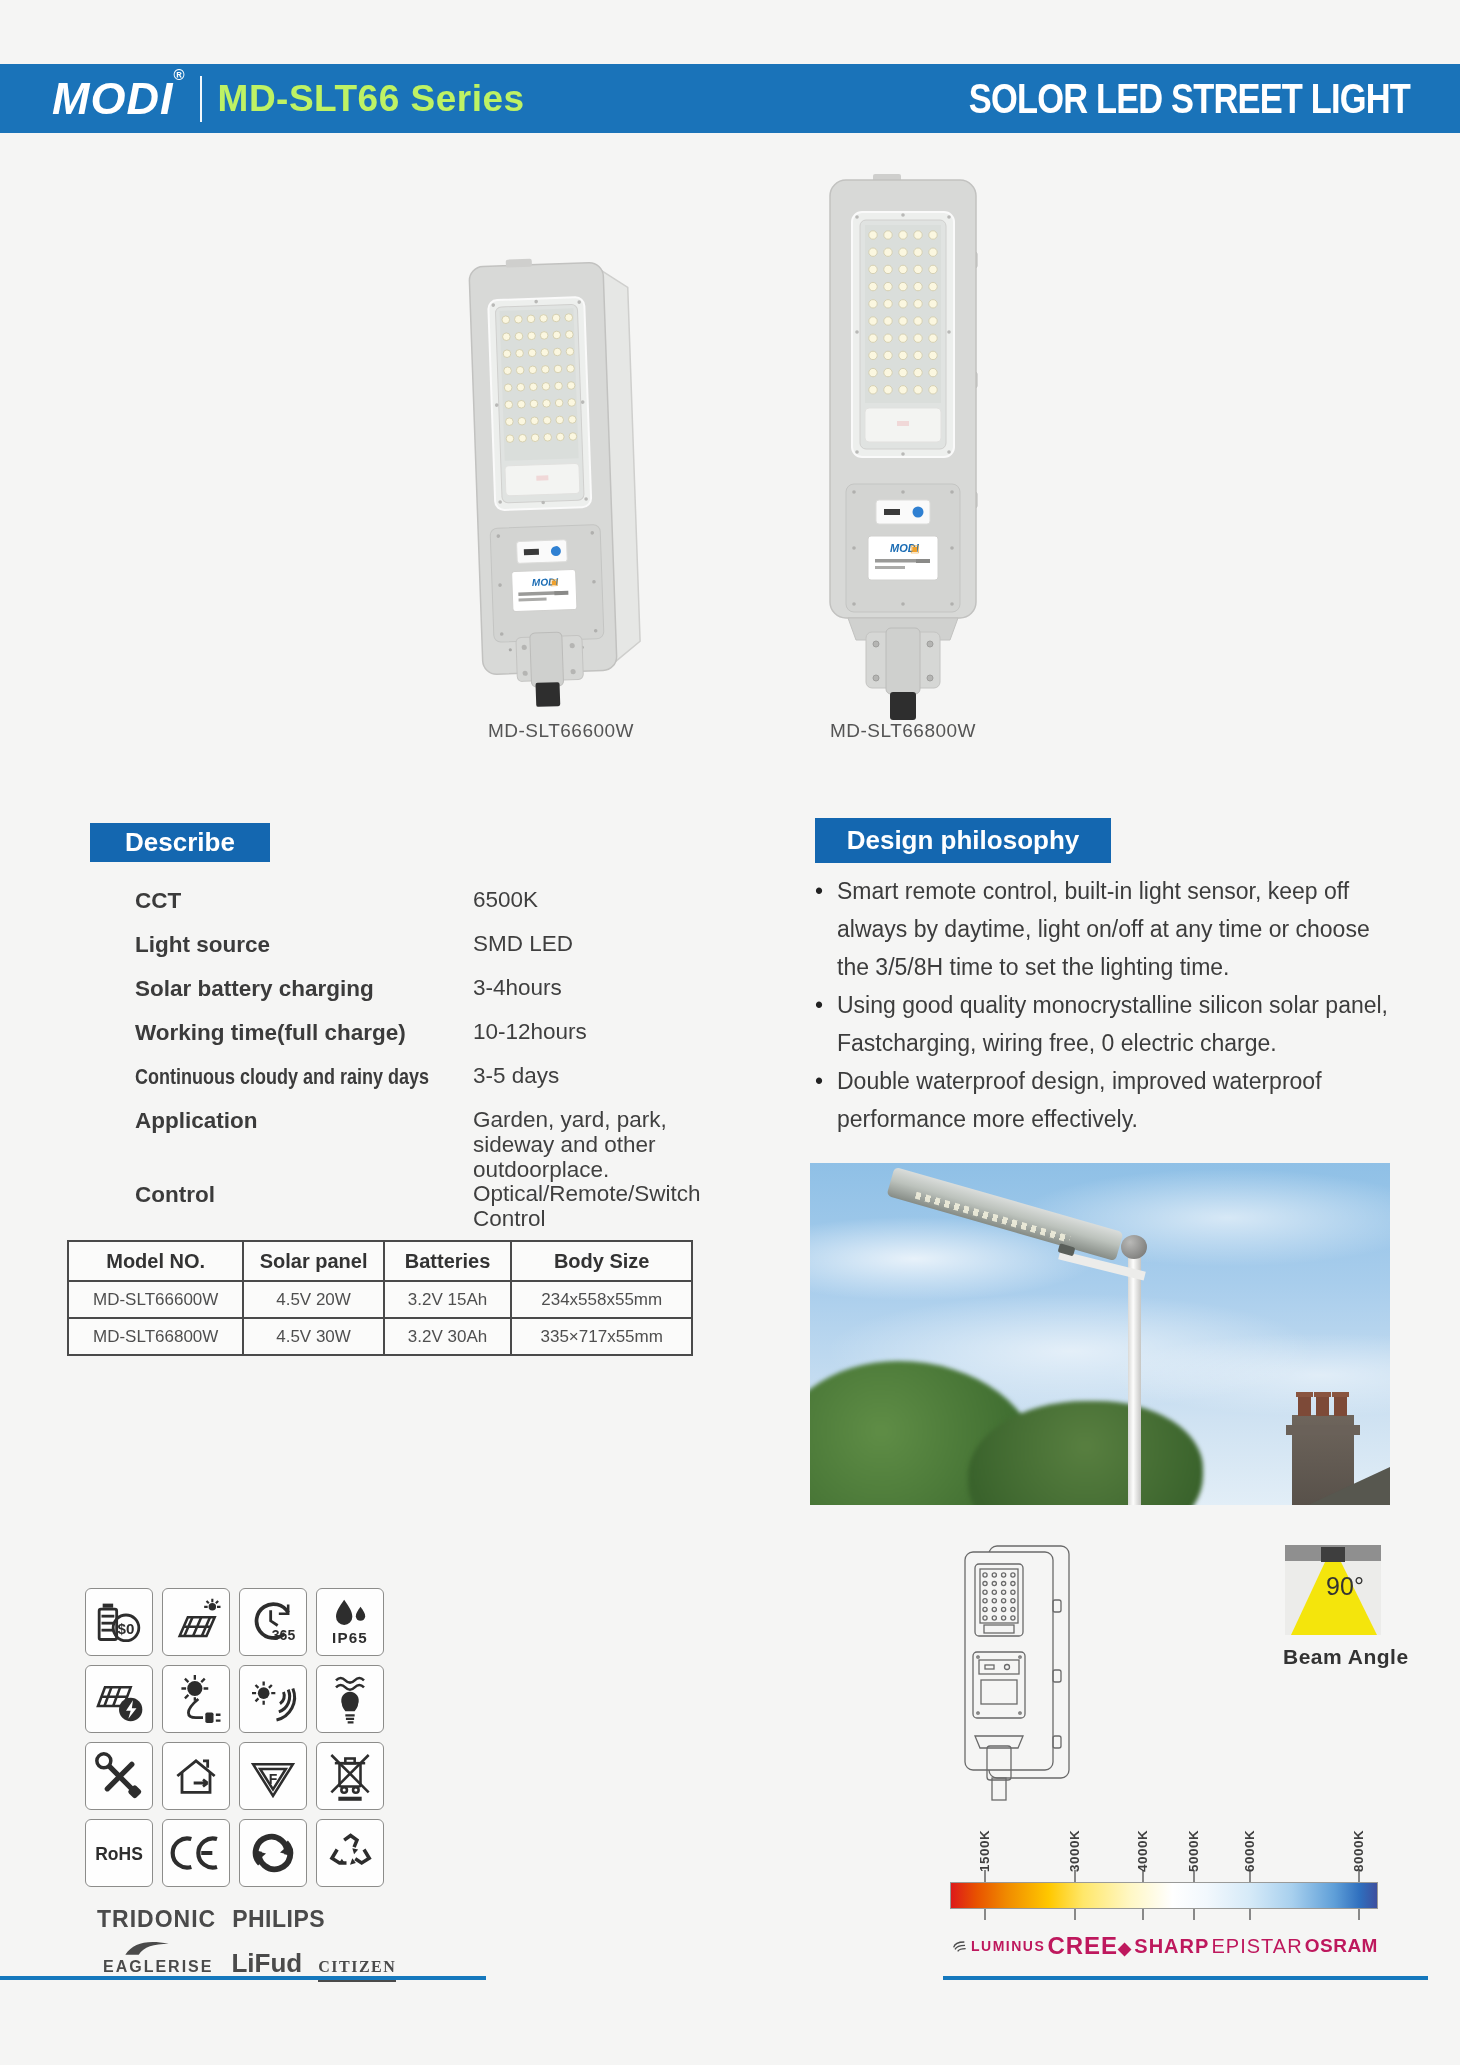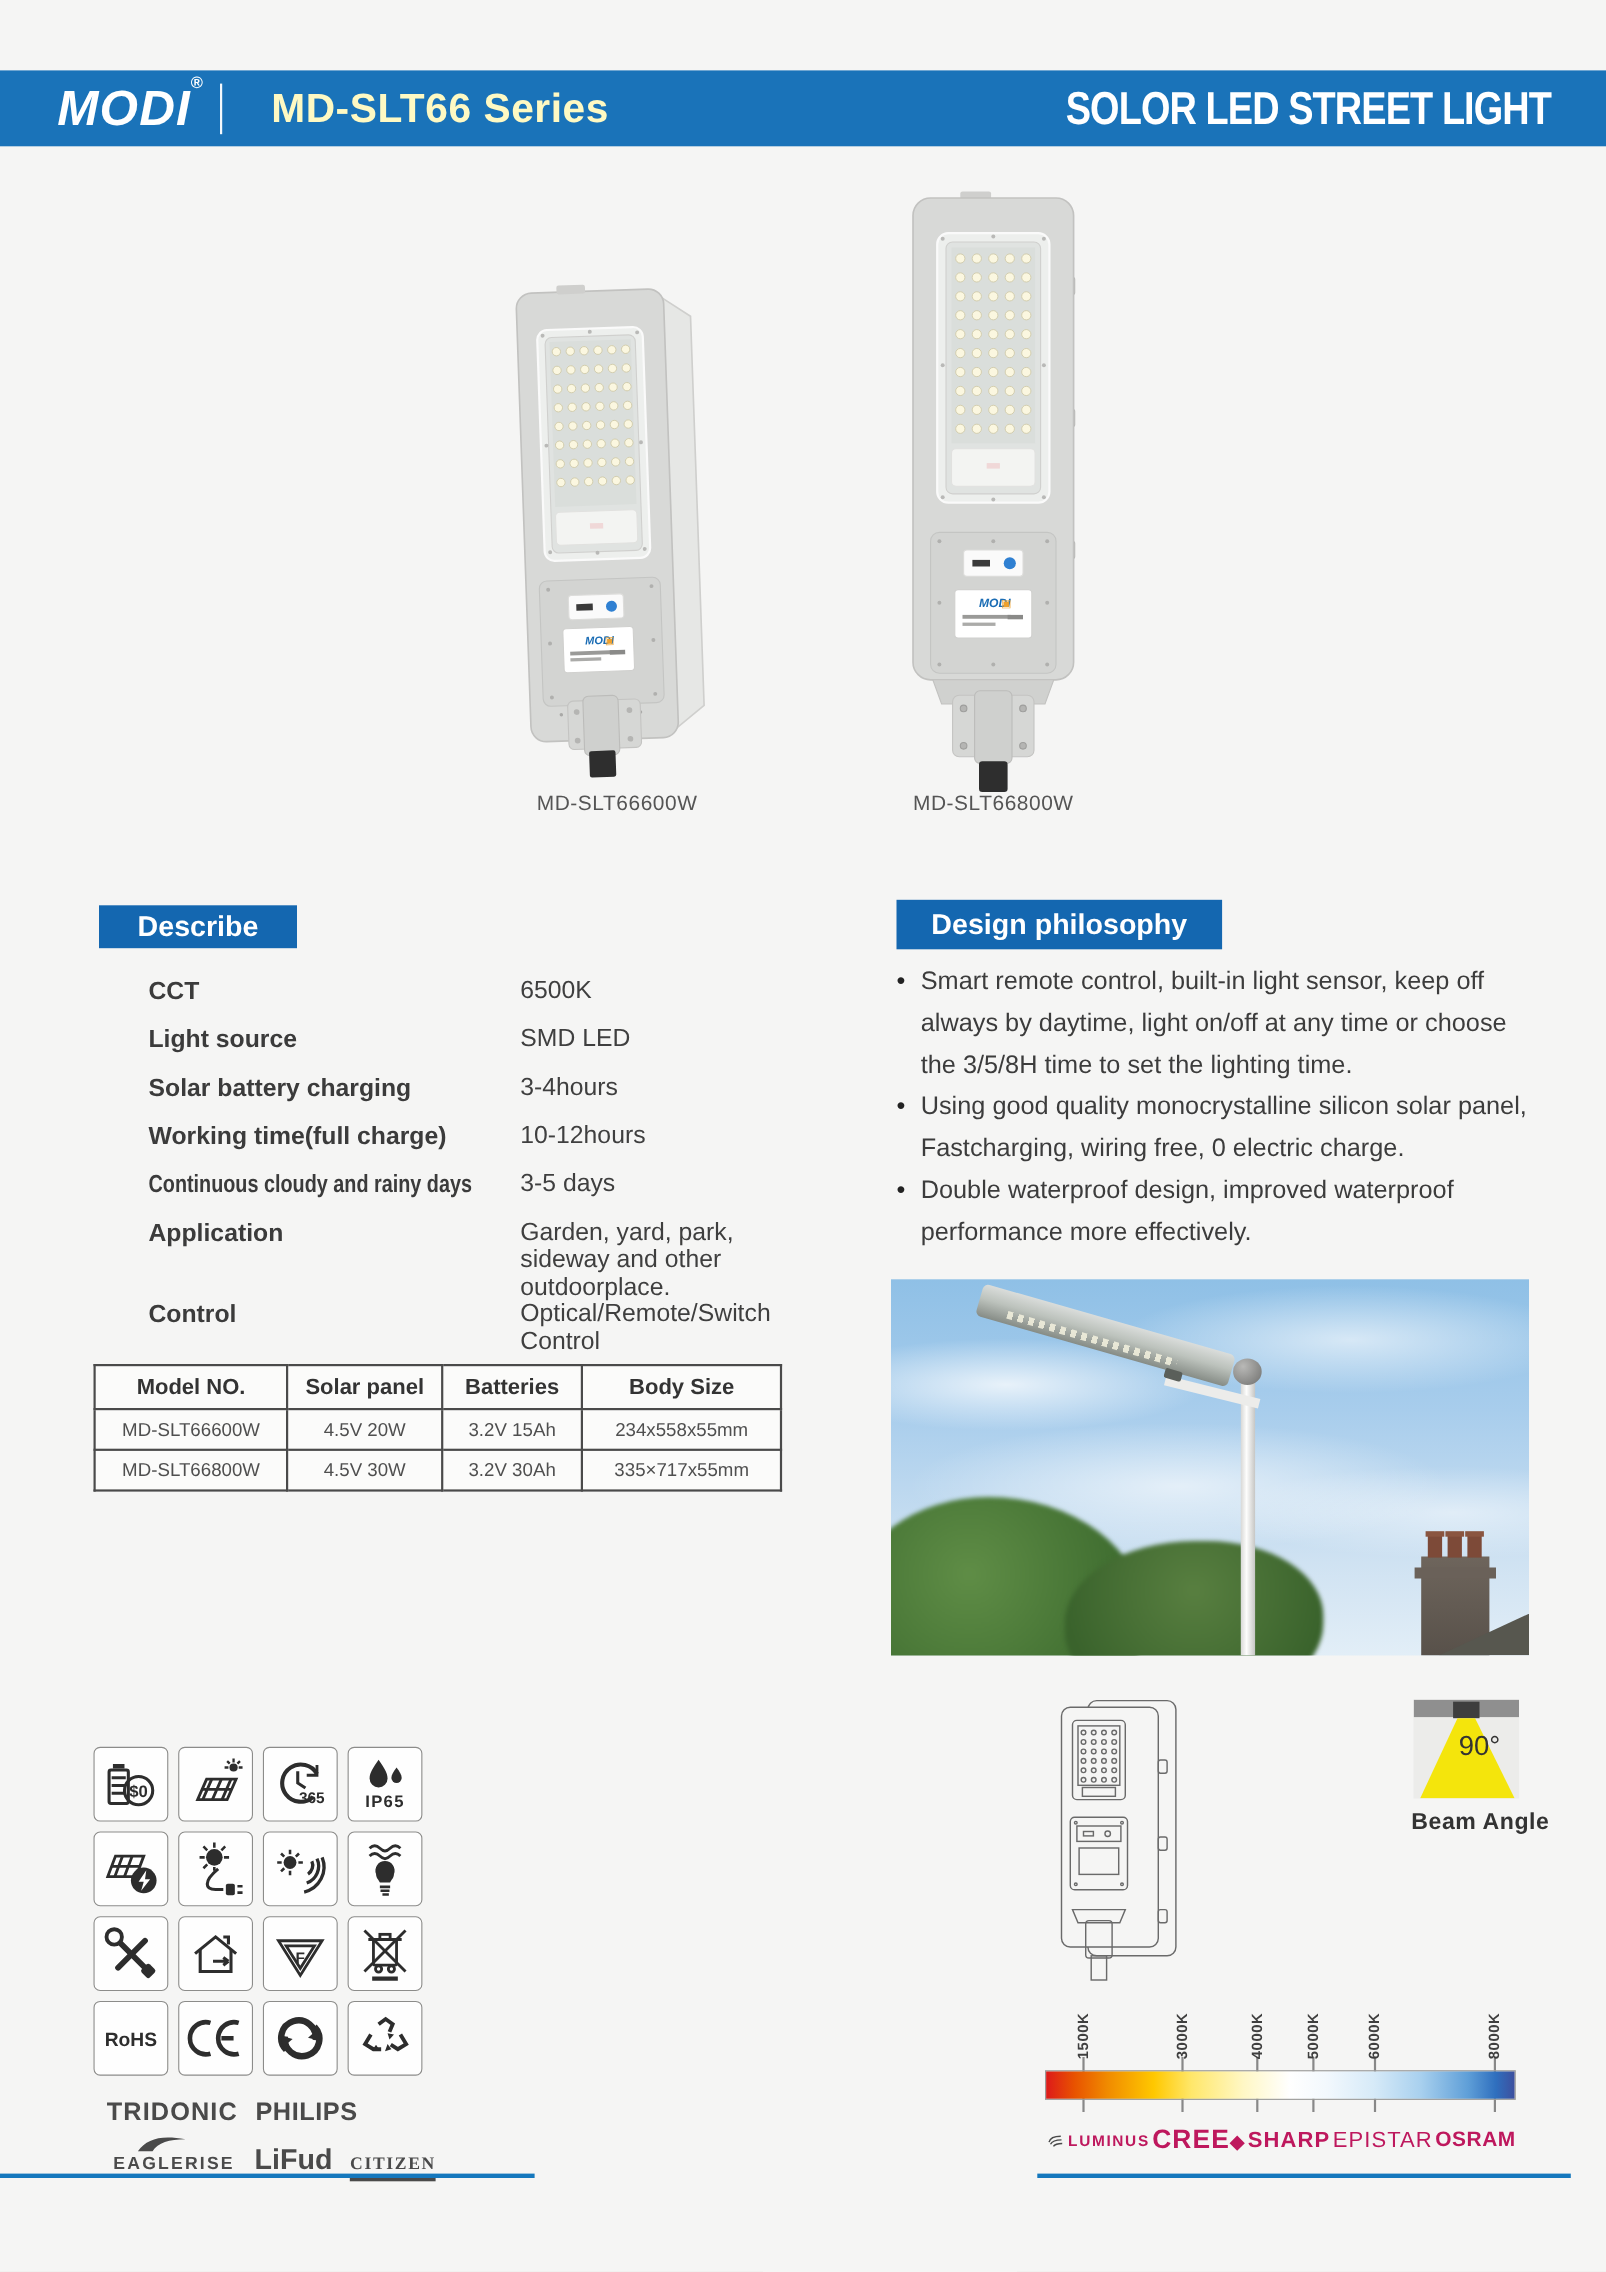--- a/index.html
+++ b/index.html
@@ -5,21 +5,21 @@
   * { margin:0; padding:0; box-sizing:border-box; }
   body { font-family:"Liberation Sans", sans-serif; background:#e9e9e8; }
   .page { position:relative; width:1460px; height:2065px; background:#f5f5f4; margin:0 auto; overflow:hidden; }
   .abs { position:absolute; }
 
   
   .header-bar { left:0; top:64px; width:1460px; height:69px; background:#1a73b9; display:flex; align-items:center; }
   .brand-logo { margin-left:52px; color:#fff; font-size:45px; font-weight:bold; font-style:italic; letter-spacing:1px; position:relative; }
   .brand-logo sup { font-size:15px; font-style:normal; position:relative; top:-18px; }
   .header-divider { width:2px; height:46px; background:rgba(255,255,255,.95); margin:0 16px 0 14px; }
-  .header-series { color:#fef9c3; font-size:37px; font-weight:bold; letter-spacing:0.5px;margin-left:29px; }
+  .header-series { color:#bef264; font-size:37px; font-weight:bold; letter-spacing:0.5px; }
   .header-title { position:absolute; right:50px; color:#fff; font-size:42px; font-weight:bold; letter-spacing:-1px; transform:scaleX(.82); transform-origin:right center; white-space:nowrap; }
 
   
   .product-label { font-size:19px; color:#555; letter-spacing:.5px; text-align:center; width:220px; }
 
   
   .section-badge { background:#1467b0; color:#fff; font-size:26px; font-weight:bold; display:flex; align-items:center; justify-content:center; }
 
   
   .spec-row { display:flex; min-height:44px; align-items:flex-start;margin-left:40px; }
@@ -359,21 +359,21 @@
       </div>
     </div>
 
   <div class="abs section-badge" style="left:815px; top:818px; width:296px; height:45px;">Design philosophy</div>
   <ul class="abs design-bullets" style="left:813px; top:872px; width:592px;" id="design-bullets">
       <li>Smart remote control, built-in light sensor, keep off always by daytime, light on/off at any time or choose the 3/5/8H time to set the lighting time.</li>
       <li>Using good quality monocrystalline silicon solar panel, Fastcharging, wiring free, 0 electric charge.</li>
       <li>Double waterproof design, improved waterproof performance more effectively.</li>
     </ul>
 
-  <table class="abs spec-table" style="left:85px; top:1240px;">
+  <table class="abs spec-table" style="left:67px; top:1240px;">
     <colgroup>
         <col style="width:176px">
         <col style="width:141px">
         <col style="width:128px">
         <col style="width:181px">
       </colgroup>
     <thead id="spec-table-head">
         <tr>
           <th>Model NO.</th>
           <th>Solar panel</th>

